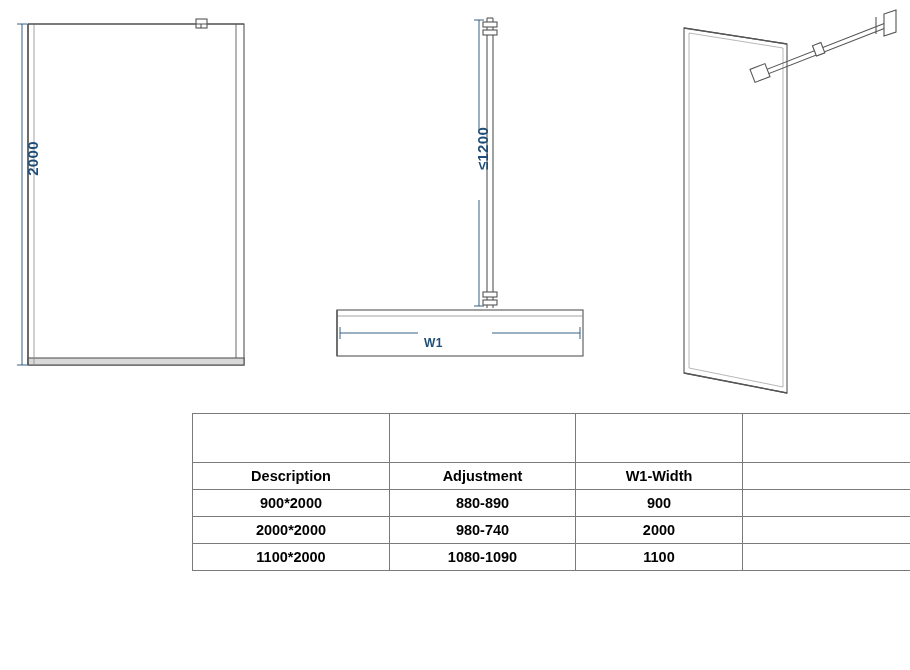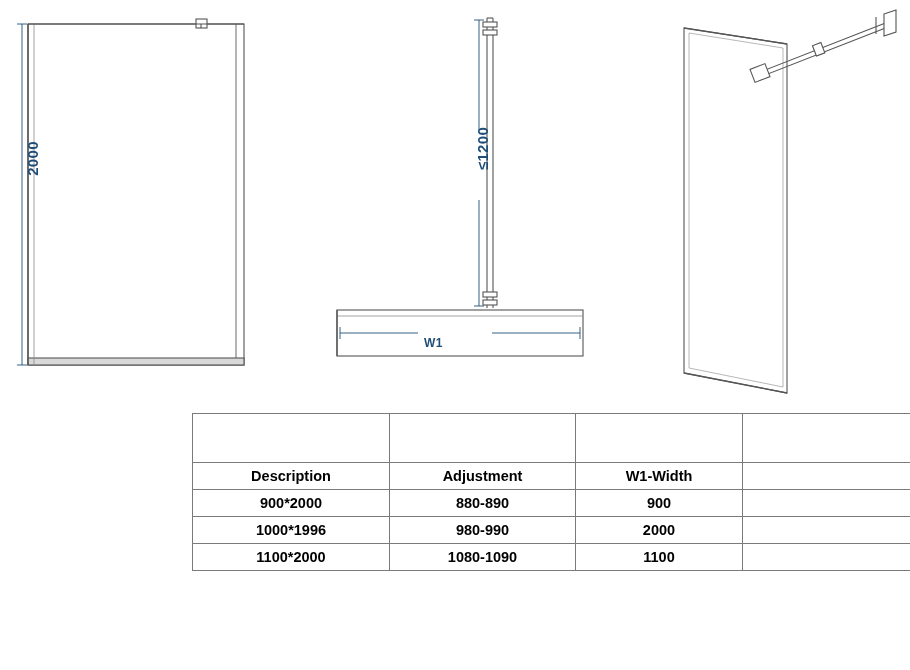--- a/index.html
+++ b/index.html
@@ -198,22 +198,22 @@
         <td>W1-Width</td>
         <td></td>
       </tr>
       <tr>
         <td>900*2000</td>
         <td>880-890</td>
         <td>900</td>
         <td></td>
       </tr>
       <tr>
-        <td>1000*1996</td>
-        <td>980-990</td>
+        <td>2000*2000</td>
+        <td>980-740</td>
         <td>2000</td>
         <td></td>
       </tr>
       <tr>
         <td>1100*2000</td>
         <td>1080-1090</td>
         <td>1100</td>
         <td></td>
       </tr>
     </tbody>

